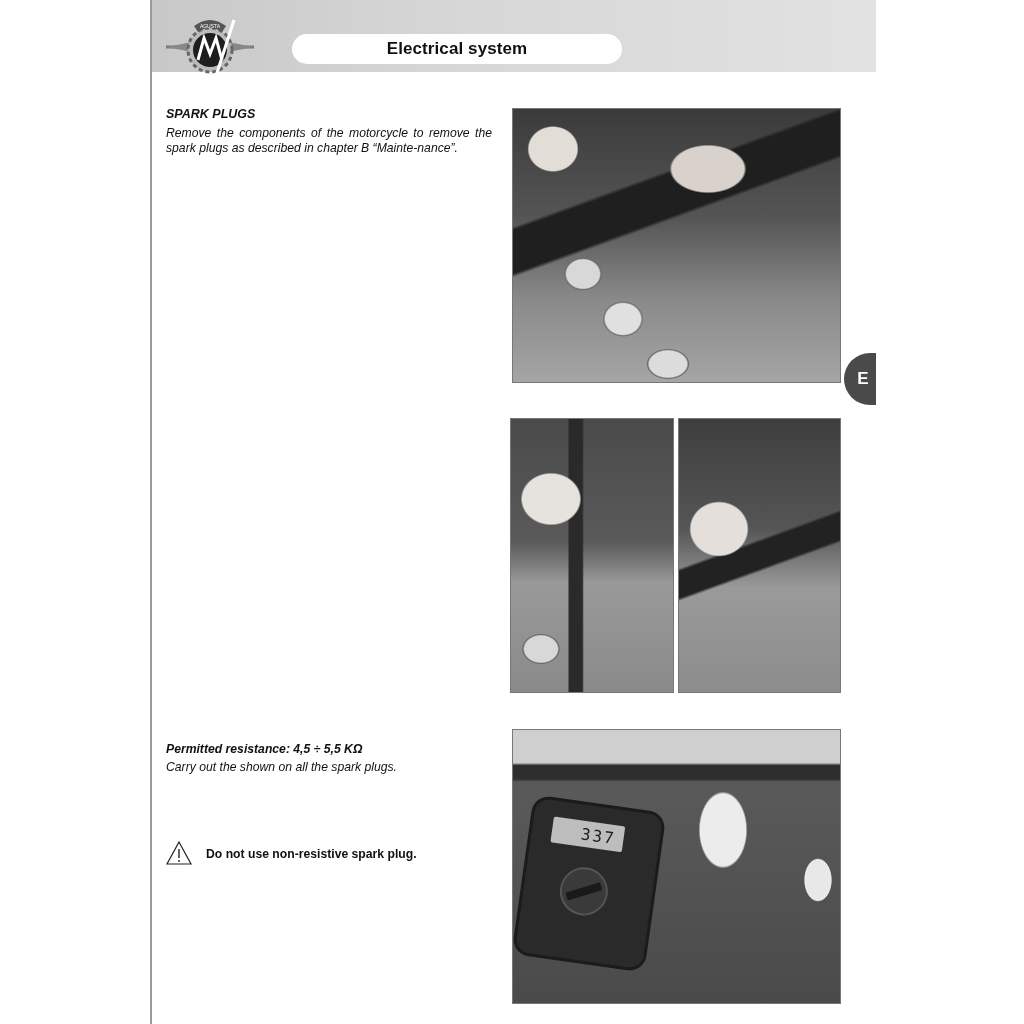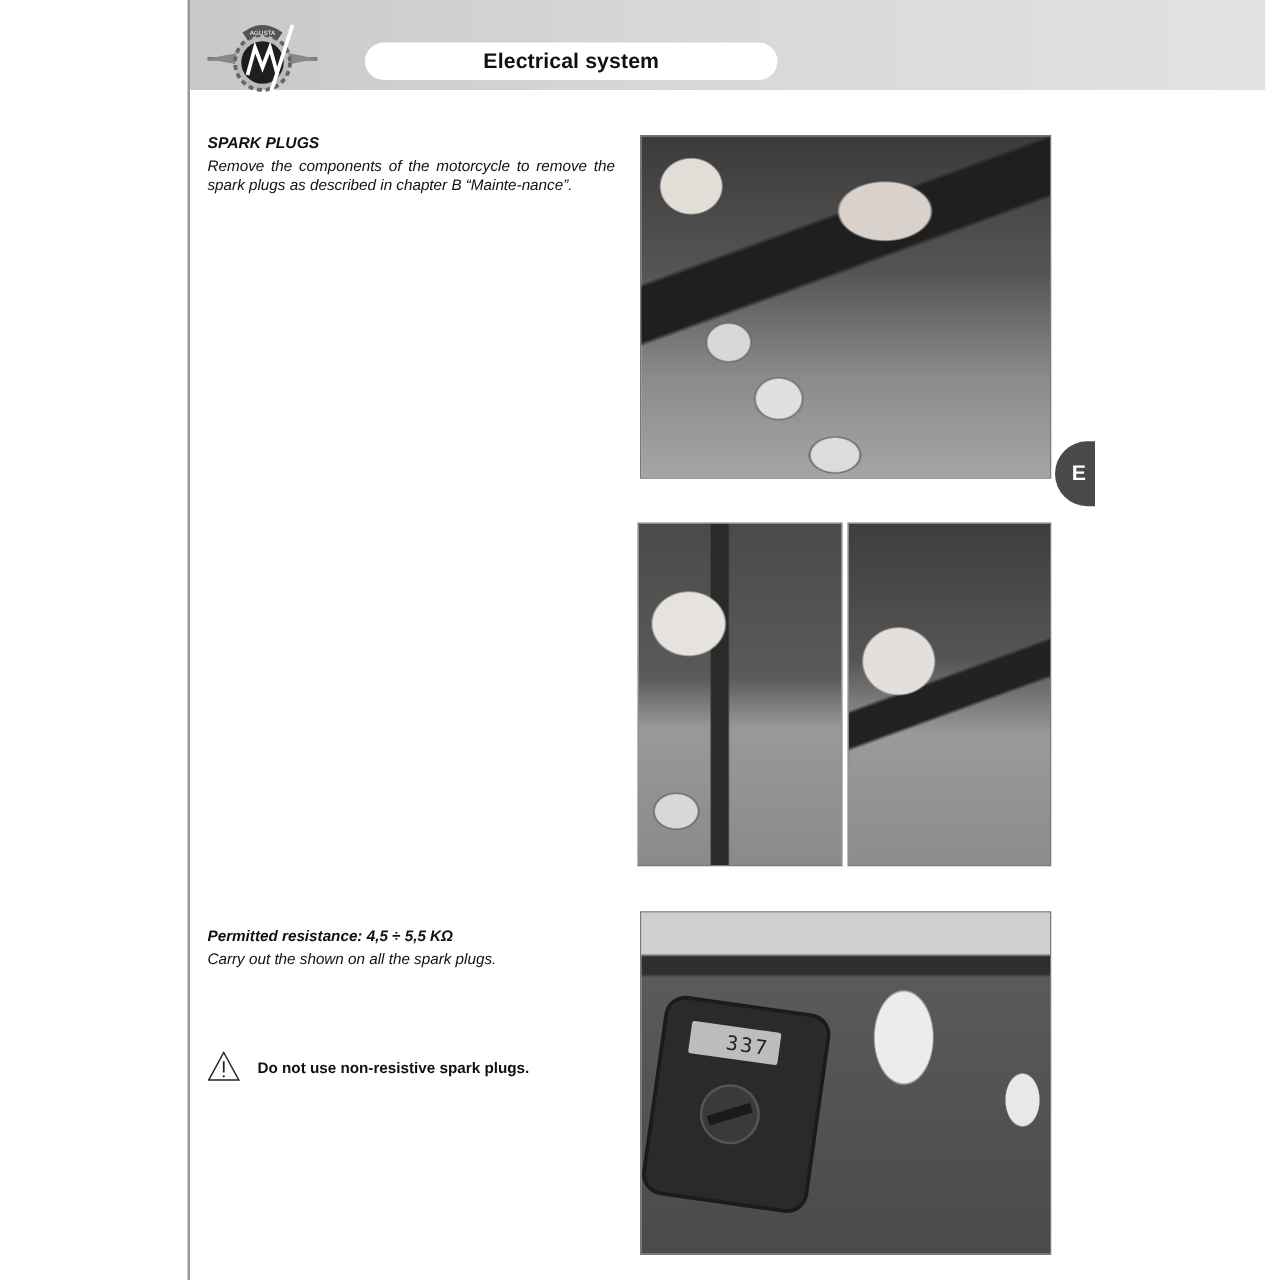--- a/index.html
+++ b/index.html
@@ -1,20 +1,20 @@
 <!DOCTYPE html>
 <html><head>
 <meta charset="utf-8">
 <style>
   html, body { margin: 0; padding: 0; background: #ffffff; }
   body { width: 1024px; height: 1024px; position: relative; overflow: hidden; font-family: "Liberation Sans", sans-serif; color: #111; }
 
   .page { position: absolute; left: 150px; top: 0; width: 724px; height: 1024px; background: #fff; border-left: 2px solid #9a9a9a; }
 
-  .header-band { position: absolute; left: 0; top: 0; width: 860px; height: 72px;
+  .header-band { position: absolute; left: 0; top: 0; width: 724px; height: 72px;
     background: linear-gradient(90deg, #c8c8c8 0%, #d6d6d6 40%, #e2e2e2 100%); }
 
   .logo { position: absolute; left: 12px; top: 14px; width: 92px; height: 66px; }
 
   .title-pill { position: absolute; left: 140px; top: 34px; width: 330px; height: 30px; background: #fff;
     border-radius: 15px; display: flex; align-items: center; justify-content: center; }
   .title-pill span { font-weight: bold; font-size: 17px; color: #111; letter-spacing: 0.1px; }
 
   .text-block { position: absolute; left: 14px; width: 326px; font-size: 12.2px; line-height: 15px; text-align: justify; font-style: italic; }
   .text-block p { margin: 0; }
@@ -109,21 +109,21 @@
   <div class="text-block" style="top:728px;">
     <p class="bold" style="margin-top:14px;">Permitted resistance: 4,5 ÷ 5,5 KΩ</p>
     <p style="margin-top:3px;">Carry out the shown on all the spark plugs.</p>
   </div>
 
   <svg class="warn-icon" viewBox="0 0 26 24">
     <polygon points="13,1 25,23 1,23" fill="none" stroke="#222" stroke-width="1.2"></polygon>
     <line x1="13" y1="8" x2="13" y2="17" stroke="#222" stroke-width="1.4"></line>
     <circle cx="13" cy="20" r="0.9" fill="#222"></circle>
   </svg>
-  <div class="warn-text">Do not use non-resistive spark plugs.</div>
+  <div class="warn-text">Do not use non-resistive spark plug.</div>
 
   <div class="photo p3">
     <div class="meter">
       <div class="meter-display">337</div>
       <div class="meter-dial"></div>
     </div>
   </div>
 
 </div>
 

